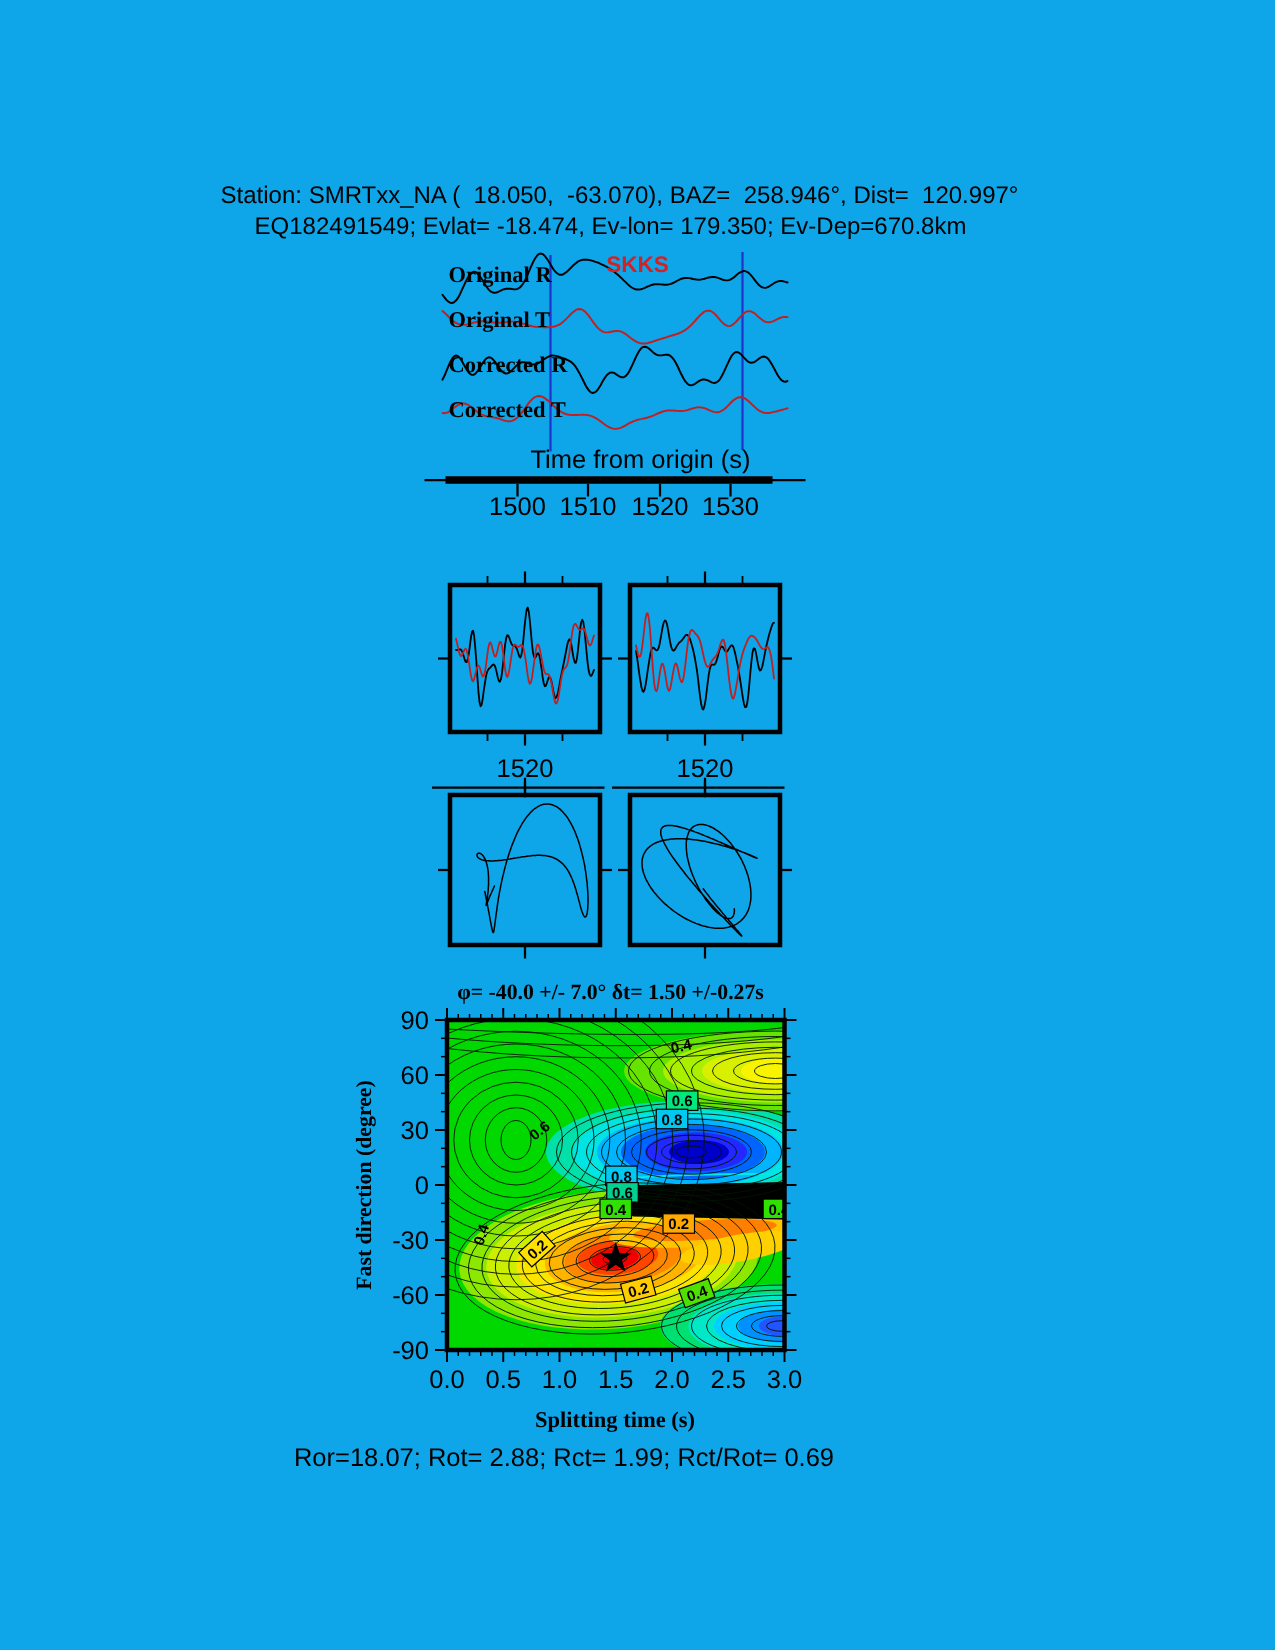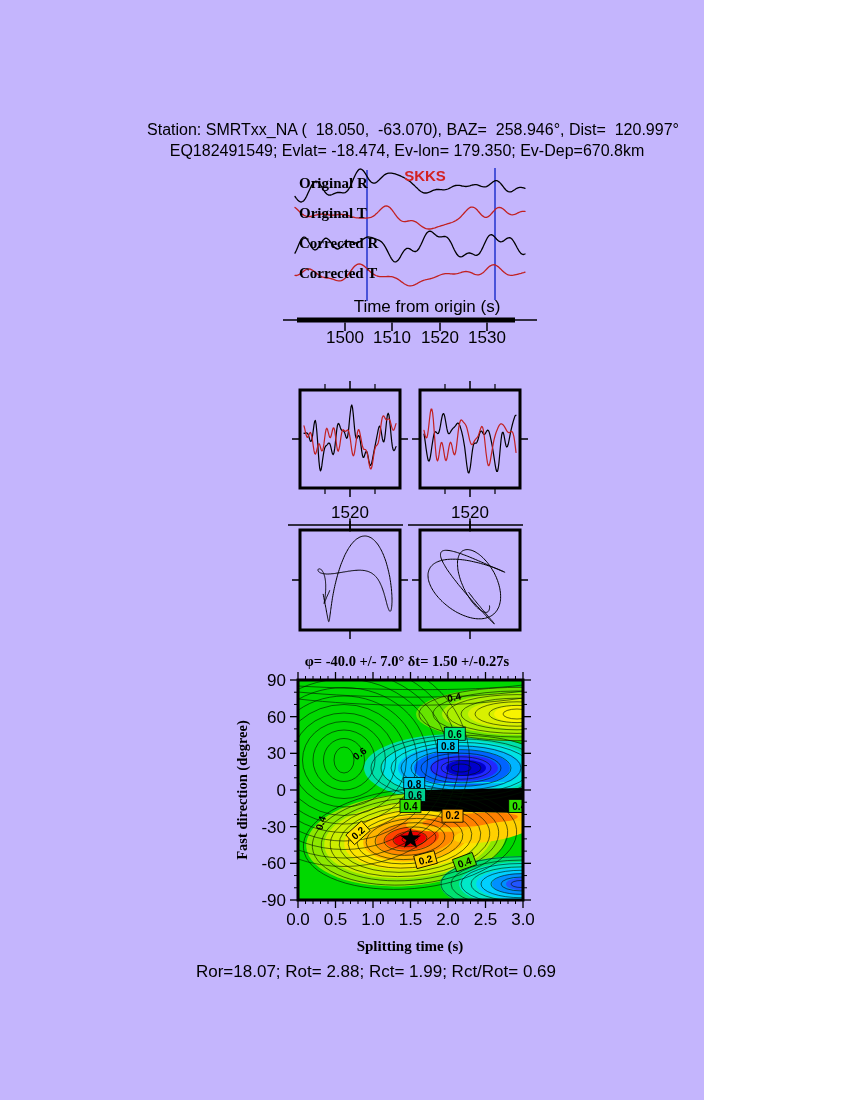--- a/index.html
+++ b/index.html
@@ -1,16 +1,16 @@
 <!DOCTYPE html>
 <html><head>
 <meta charset="utf-8">
 <style>
   html,body{margin:0;padding:0;background:#fff;}
-  .page{position:relative;width:704px;height:1100px;background:#c4b5fd;overflow:hidden;
+  .page{position:relative;width:850px;height:1100px;background:#0ea5e9;overflow:hidden;
         font-family:"Liberation Sans",sans-serif;}
   svg text{white-space:pre;}
   .t-sans16{font:16px "Liberation Sans",sans-serif;fill:#000;}
   .t-sans17{font:17px "Liberation Sans",sans-serif;fill:#000;}
   .t-serifb{font:bold 15px "Liberation Serif","DejaVu Serif",serif;fill:#000;}
   .t-serifb14{font:bold 14.5px "Liberation Serif","DejaVu Serif",serif;fill:#000;}
   .t-skks{font:bold 15px "Liberation Sans",sans-serif;fill:#d32222;}
   .clbl{font:bold 10px "Liberation Sans",sans-serif;fill:#000;}
 </style>
 </head>

